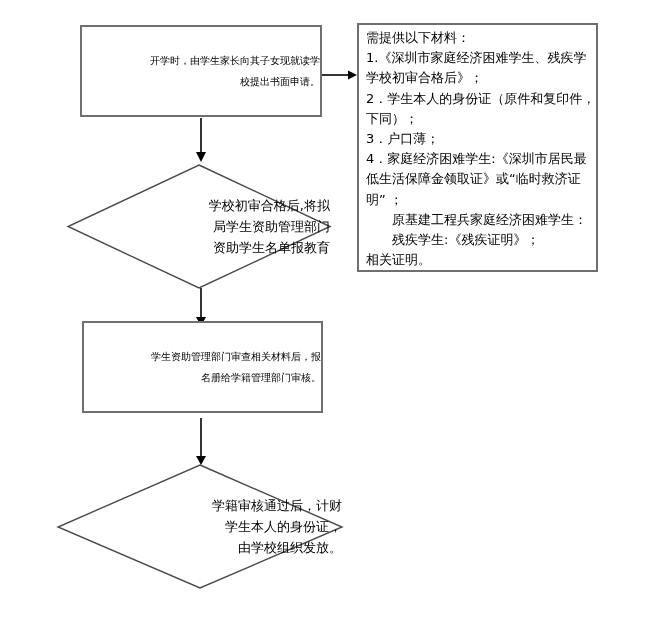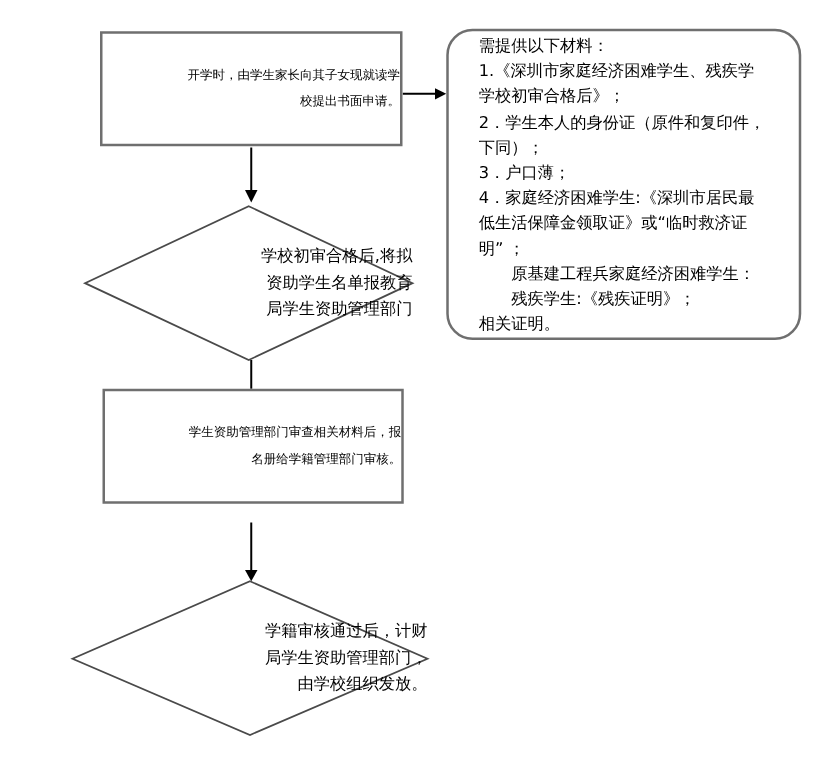--- a/index.html
+++ b/index.html
@@ -32,27 +32,26 @@
   .rect-step {
     display: flex;
     flex-direction: column;
     align-items: flex-end;
     justify-content: center;
     text-align: center;
     font-size: 10px;
     line-height: 21px;
   }
   .rect1 { left: 80px;  top: 25px;  width: 242px; height: 92px; }
-  .rect2 { left: 82px;  top: 311px; width: 241px; height: 92px; }
+  .rect2 { left: 82px;  top: 321px; width: 241px; height: 92px; }
   .materials {
-    left: 357px; top: 23px; width: 284px; height: 249px;
-    padding: 3px 5px 2px 24px;
+    left: 357px; top: 23px; width: 241px; height: 249px;
+    padding: 3px 5px 2px 7px;
     font-size: 13px;
     line-height: 20.2px;
-    border-radius: 21px;
   }
   .materials .mline {
     white-space: pre;
   }
   .diamond-text {
     position: absolute;
     display: flex;
     flex-direction: column;
     align-items: flex-end;
     justify-content: center;
@@ -111,28 +110,28 @@
     <div class="mline">4．家庭经济困难学生:《深圳市居民最</div>
     <div class="mline">低生活保障金领取证》或“临时救济证</div>
     <div class="mline">明” ；</div>
     <div class="mline">　　原基建工程兵家庭经济困难学生：</div>
     <div class="mline">　　残疾学生:《残疾证明》；</div>
     <div class="mline">相关证明。</div>
   </div>
 
   <div class="diamond-text dtext1">
     <div class="tline">学校初审合格后,将拟</div>
+    <div class="tline">局学生资助管理部门</div>
     <div class="tline">资助学生名单报教育</div>
-    <div class="tline">局学生资助管理部门</div>
   </div>
 
   <div class="box rect-step rect2">
     <div class="tline">学生资助管理部门审查相关材料后，报</div>
     <div class="tline">名册给学籍管理部门审核。</div>
   </div>
 
   <div class="diamond-text dtext2">
     <div class="tline">学籍审核通过后，计财</div>
-    <div class="tline">局学生资助管理部门，</div>
+    <div class="tline">学生本人的身份证，</div>
     <div class="tline">由学校组织发放。</div>
   </div>
 
 </div>
 
 </body></html>

